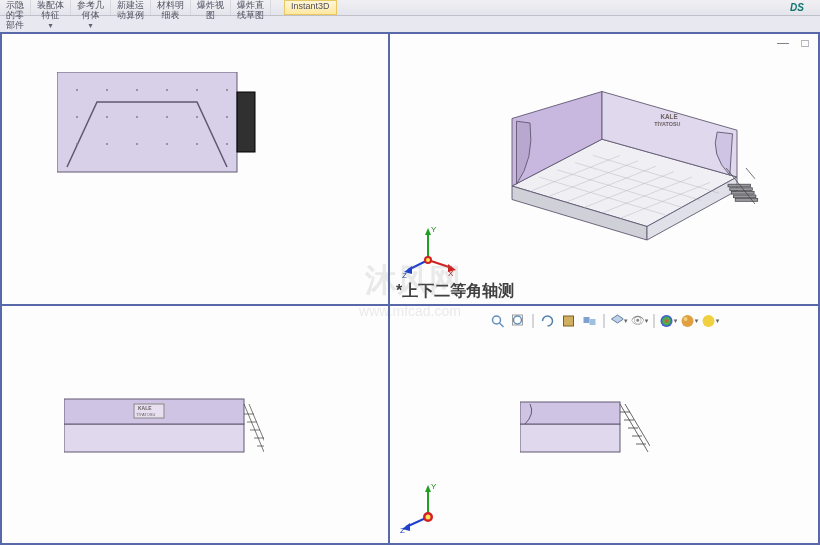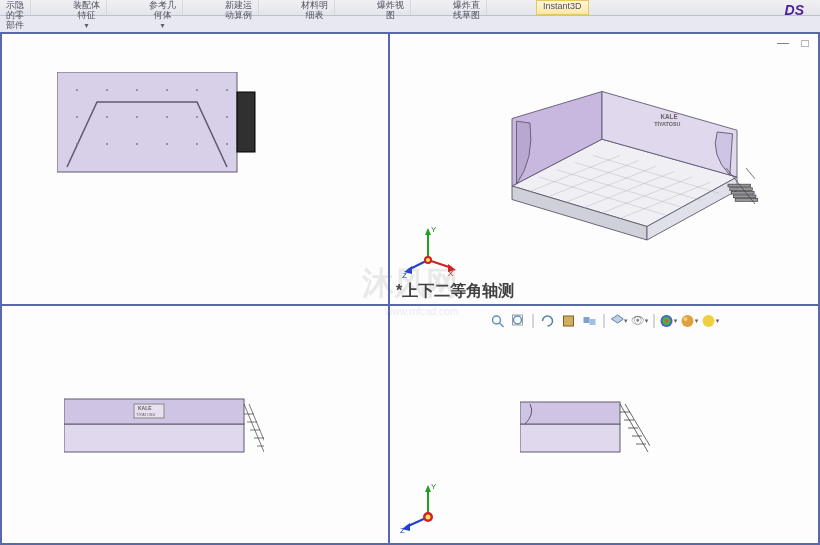--- a/index.html
+++ b/index.html
@@ -1,18 +1,18 @@
 <!DOCTYPE html>
 <html><head>
 <meta charset="utf-8">
 <style>
 * { margin: 0; padding: 0; box-sizing: border-box; }
 body { width: 820px; height: 545px; font-family: "Microsoft YaHei", Arial, sans-serif; font-size: 10px; background: #e8e8f0; overflow: hidden; position: relative; }
 
-.ribbon { height: 16px; background: linear-gradient(#f0f0f4, #e4e4ec); display: flex; border-bottom: 1px solid #c0c0c8; gap: 36px; }
+.ribbon { height: 16px; background: linear-gradient(#f0f0f4, #e4e4ec); display: flex; border-bottom: 1px solid #c0c0c8; }
 .ribbon-btn { display: flex; flex-direction: column; align-items: center; justify-content: flex-start; padding: 0 6px; border-right: 1px solid #d8d8e0; cursor: pointer; min-width: 30px; position: relative; }
 .ribbon-btn .label { color: #505060; font-size: 9px; line-height: 10px; text-align: center; white-space: pre-line; }
 .ribbon-btn .dropdown { color: #606070; font-size: 8px; margin-top: 1px; }
 .ribbon-btn.active { background: linear-gradient(#fff6d8, #ffe8a0); border: 1px solid #e8c860; margin-left: 13px; }
 
 .workspace { position: absolute; top: 32px; left: 0; right: 0; bottom: 0; background: #fff; border: 2px solid #5868a8; }
 .viewport-grid { position: absolute; inset: 0; }
 .vp { position: absolute; background: #fdfdfd; overflow: hidden; }
 .vp-tl { left: 0; top: 0; width: 47.3%; height: 53%; }
 .vp-tr { left: 47.3%; top: 0; right: 0; height: 53%; border-left: 2px solid #5868a8; }
@@ -33,23 +33,23 @@
 .vt-btn { width: 18px; height: 18px; border-radius: 3px; cursor: pointer; display: flex; align-items: center; justify-content: center; }
 .vt-sep { width: 1px; height: 14px; background: #b0b0b8; margin: 0 2px; }
 
 .stage-top { position: absolute; left: 55px; top: 38px; width: 200px; height: 110px; }
 .stage-iso { position: absolute; left: 80px; top: 35px; width: 300px; height: 180px; }
 .stage-front { position: absolute; left: 62px; top: 78px; width: 200px; height: 80px; }
 .stage-side { position: absolute; left: 130px; top: 78px; width: 130px; height: 80px; }
 
 .watermark { position: absolute; top: 50%; left: 50%; transform: translate(-50%, -50%); opacity: 0.15; pointer-events: none; text-align: right; }
 .watermark .wm-main { font-size: 32px; color: #808080; font-weight: bold; }
-.watermark .wm-sub { font-size: 10px; color: #808080; }
-
-.sw-logo { position: absolute; top: 2px; right: 16px; font-size: 14px; font-style: italic; color: #4c1d95; font-weight: bold; }
+.watermark .wm-sub { font-size: 14px; color: #808080; }
+
+.sw-logo { position: absolute; top: 2px; right: 16px; font-size: 10px; font-style: italic; color: #0f766e; font-weight: bold; }
 </style>
 </head>
 <body>
 
 <div class="ribbon">
   <div class="ribbon-btn">
     <span class="label">示隐
 的零
 部件</span>
     <span class="dropdown">▾</span>

